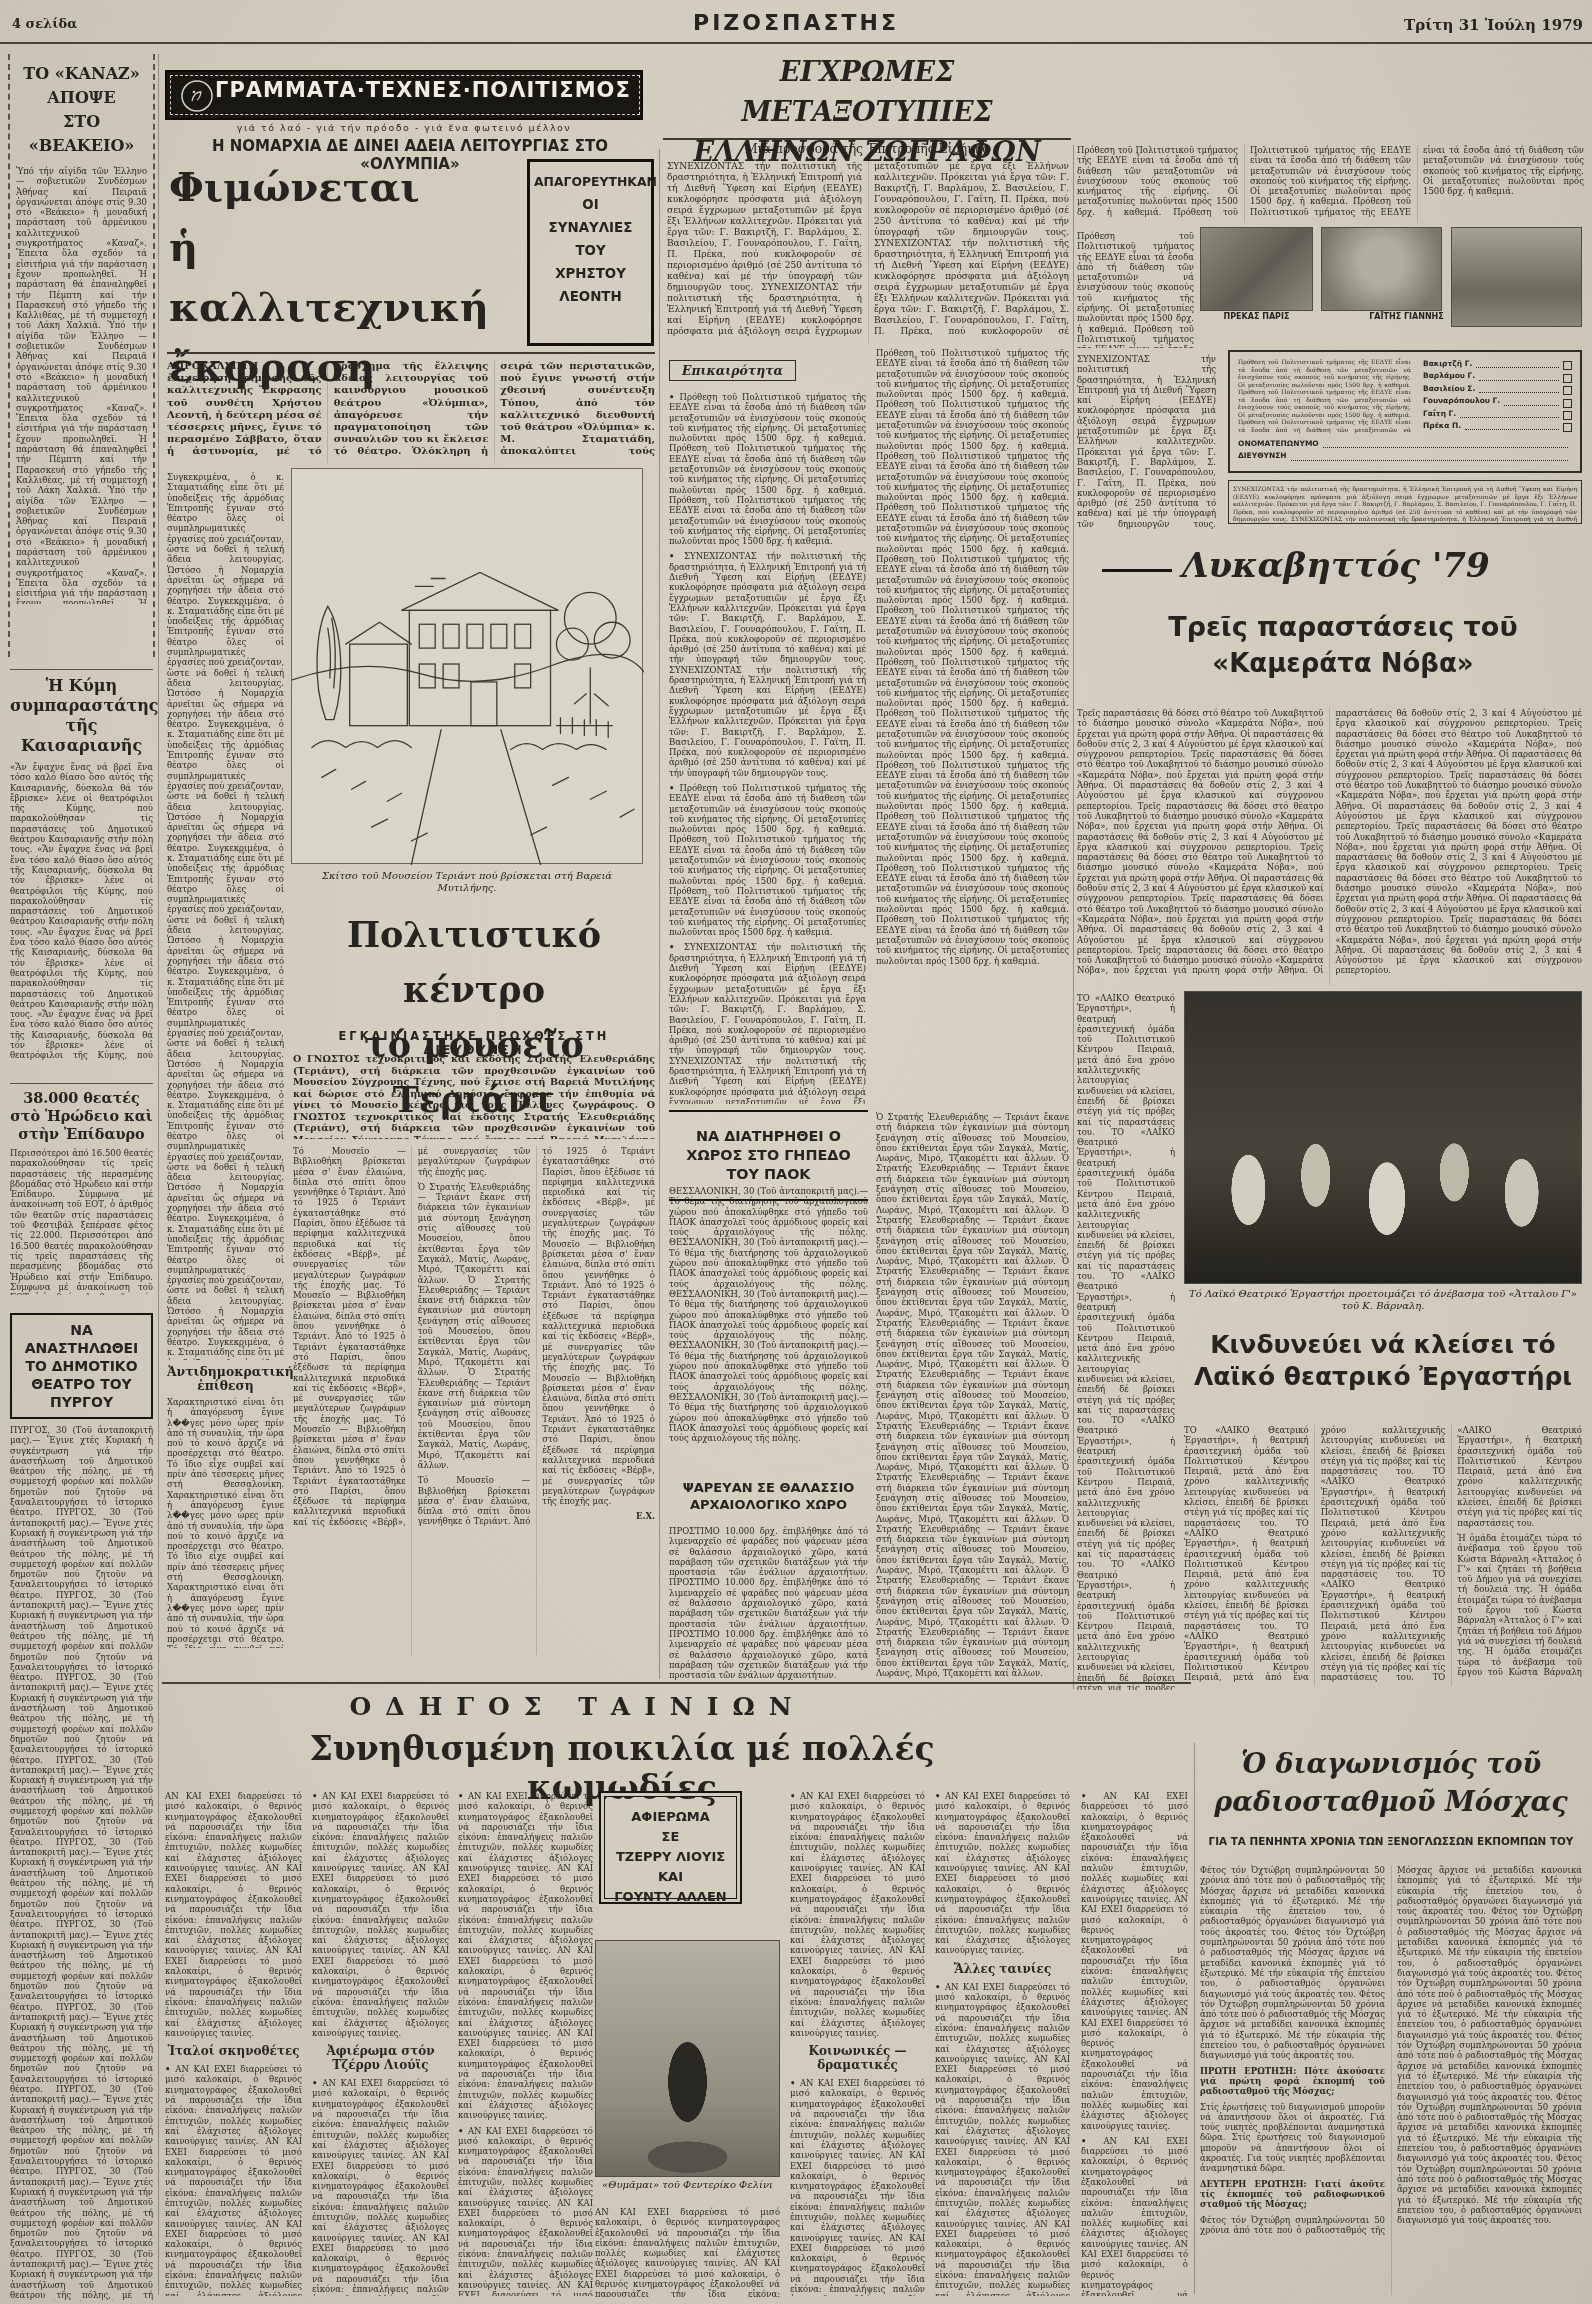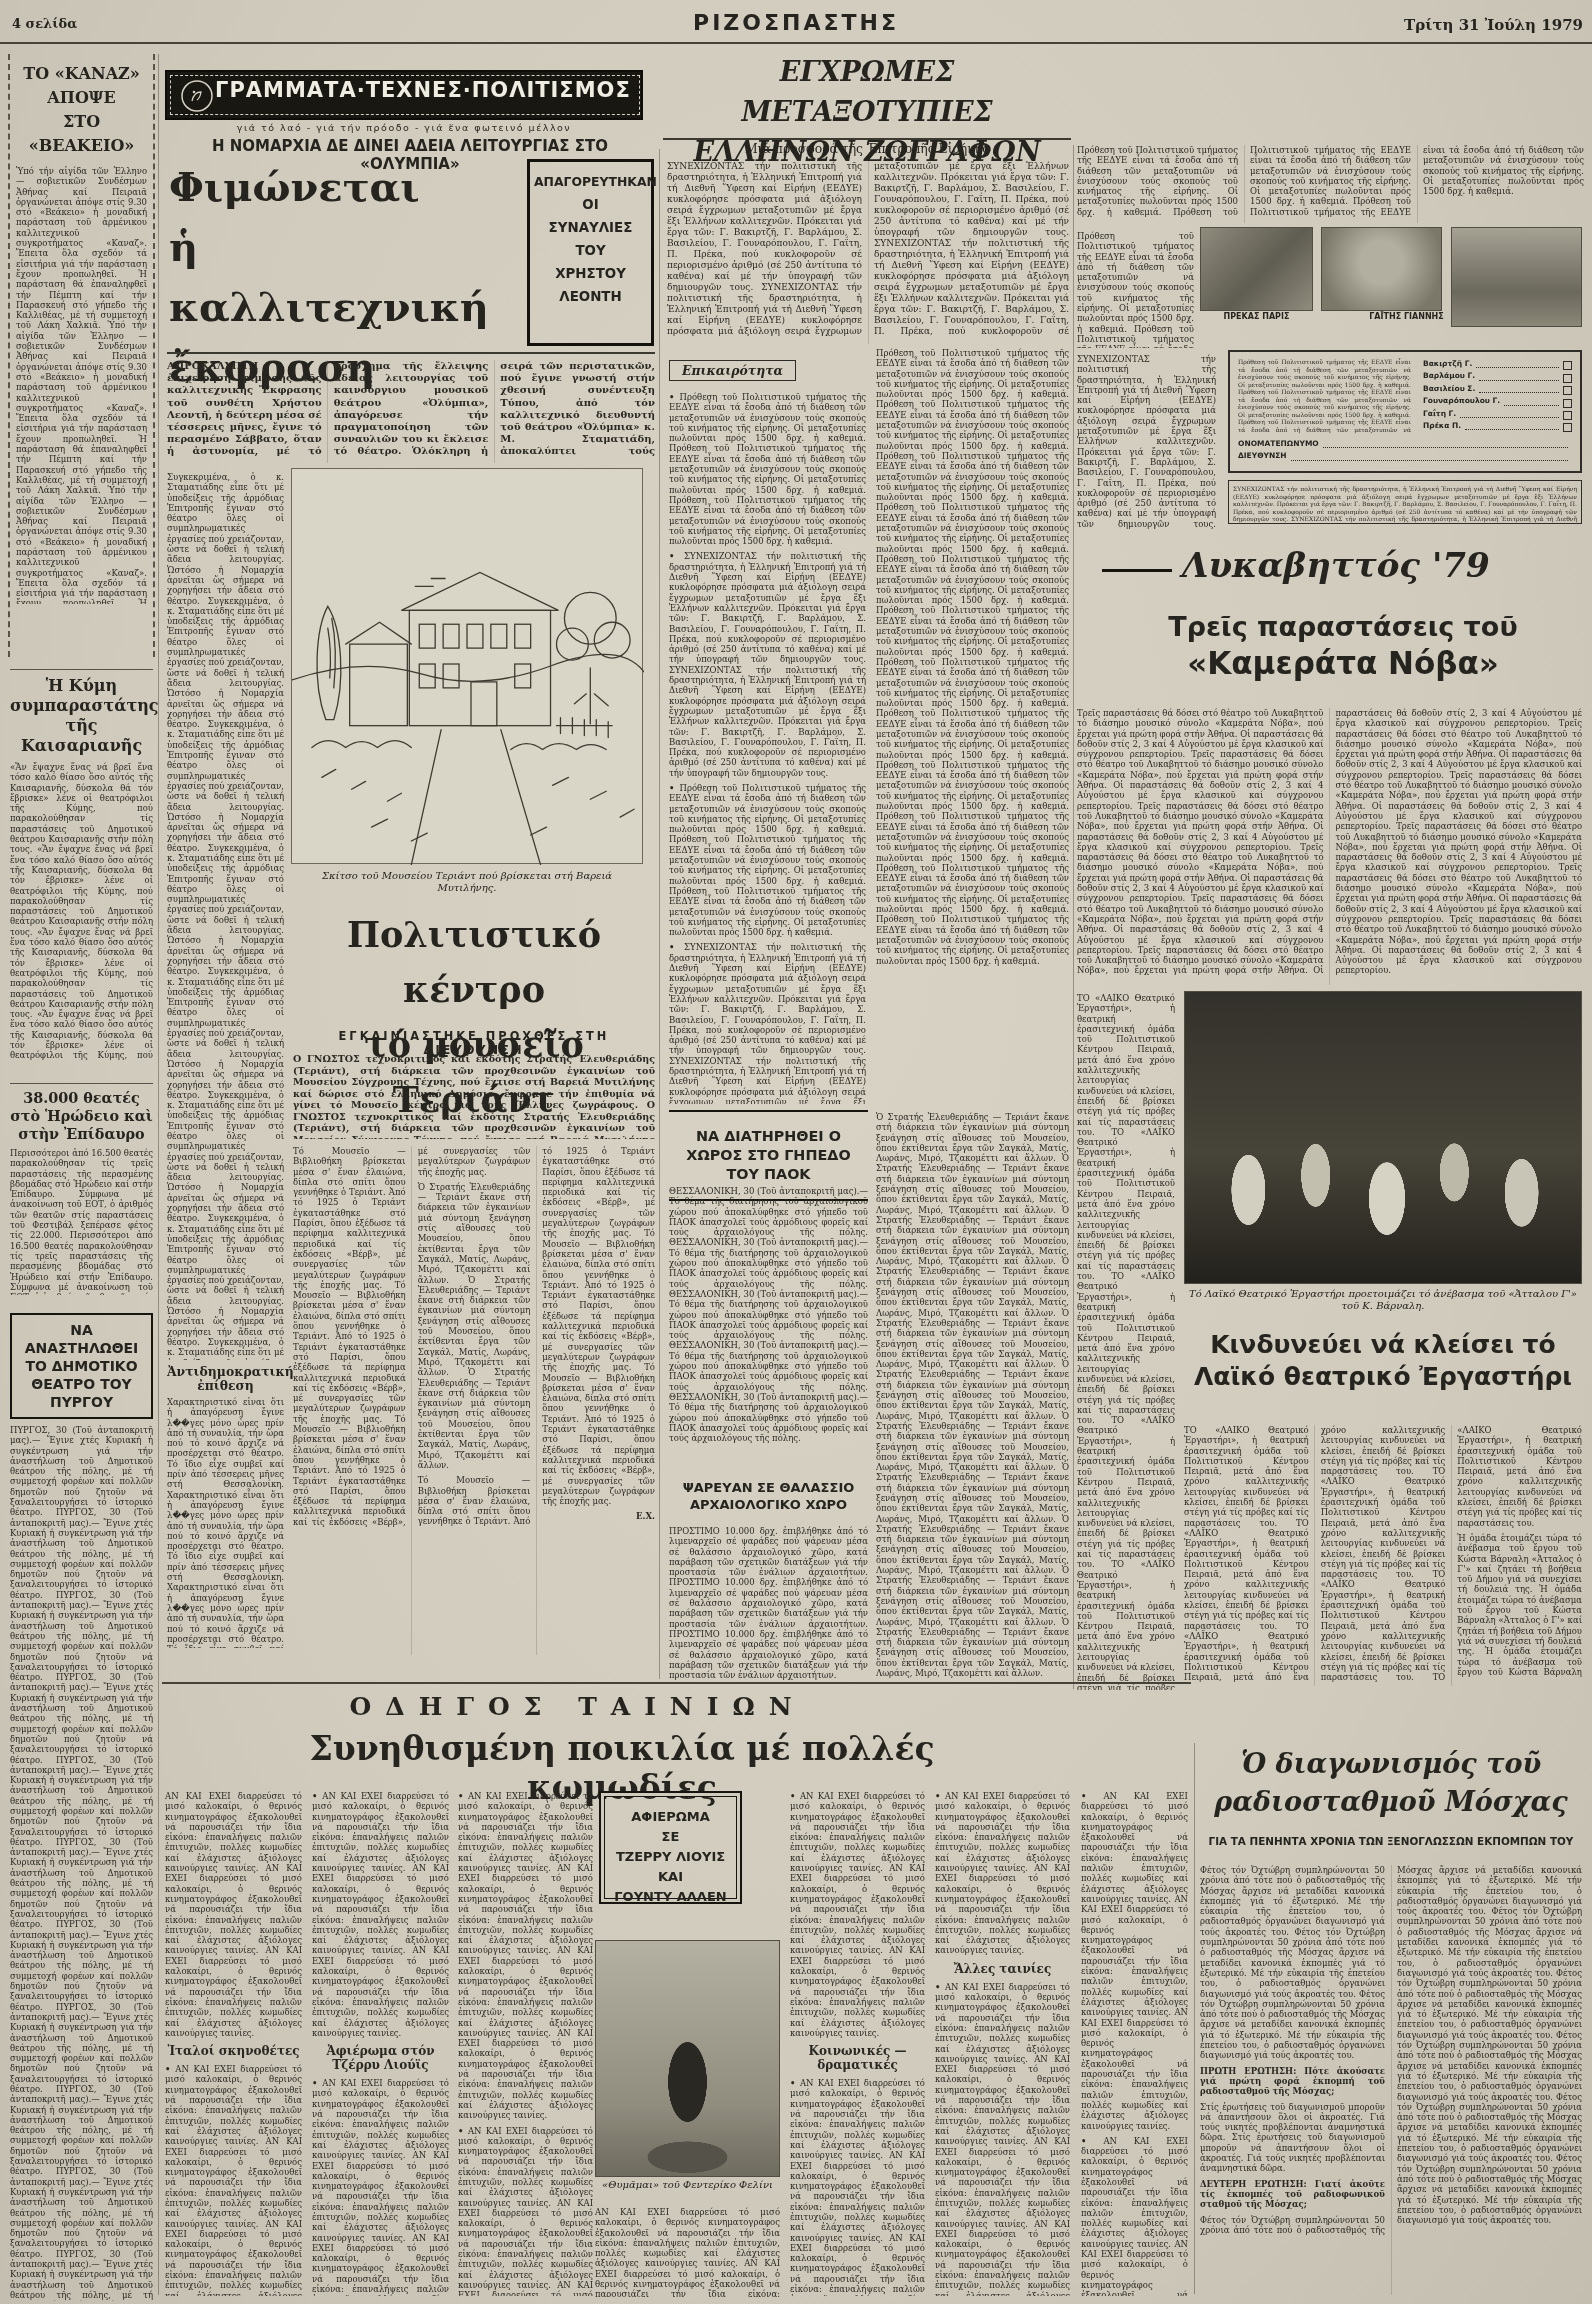--- a/index.html
+++ b/index.html
@@ -248,21 +248,21 @@
       </div>
   </div>
   <div class="abs j" style="left:1228px;top:480px;width:354px;height:44px;border:1px solid #2f2d27;padding:4px;font-size:6px;line-height:7.5px;">ΣΥΝΕΧΙΖΟΝΤΑΣ τήν πολιτιστική τῆς δραστηριότητα, ἡ Ἑλληνική Ἐπιτροπή γιά τή Διεθνῆ Ὕφεση καί Εἰρήνη (ΕΕΔΥΕ) κυκλοφόρησε πρόσφατα μιά ἀξιόλογη σειρά ἔγχρωμων μεταξοτυπιῶν μέ ἔργα ἕξι Ἑλλήνων καλλιτεχνῶν. Πρόκειται γιά ἔργα τῶν: Γ. Βακιρτζῆ, Γ. Βαρλάμου, Σ. Βασιλείου, Γ. Γουναρόπουλου, Γ. Γαΐτη, Π. Πρέκα, πού κυκλοφοροῦν σέ περιορισμένο ἀριθμό (σέ 250 ἀντίτυπα τό καθένα) καί μέ τήν ὑπογραφή τῶν δημιουργῶν τους. ΣΥΝΕΧΙΖΟΝΤΑΣ τήν πολιτιστική τῆς δραστηριότητα, ἡ Ἑλληνική Ἐπιτροπή γιά τή Διεθνῆ Ὕφεση καί Εἰρήνη (ΕΕΔΥΕ) κυκλοφόρησε πρόσφατα μιά ἀξιόλογη σειρά ἔγχρωμων μεταξοτυπιῶν μέ ἔργα ἕξι Ἑλλήνων καλλιτεχνῶν. Πρόκειται γιά ἔργα τῶν: Γ. Βακιρτζῆ, Γ. Βαρλάμου, Σ. Βασιλείου, Γ. Γουναρόπουλου, Γ. Γαΐτη, Π. Πρέκα, πού κυκλοφοροῦν σέ περιορισμένο ἀριθμό (σέ 250 ἀντίτυπα τό καθένα) καί μέ τήν ὑπογραφή τῶν δημιουργῶν τους.</div>
 
   <div class="abs" style="left:1102px;top:545px;width:482px;height:56px;display:flex;">
     <span class="dash" style="margin-top:24px;"></span>
     <span class="b it" style="font-size:34px;">Λυκαβηττός '79</span>
   </div>
   <div class="abs ctr" style="left:1102px;top:609px;width:482px;height:92px;">
     <div class="b sans" style="font-size:27px;line-height:36px;">Τρεῖς παραστάσεις τοῦ</div>
-    <div class="b sans" style="font-size:31px;line-height:36px;">«Καμεράτα Νόβα»</div>
+    <div class="b sans" style="font-size:26px;line-height:36px;">«Καμεράτα Νόβα»</div>
   </div>
   <div class="abs j c2" style="left:1077px;top:708px;width:505px;height:277px;">Τρεῖς παραστάσεις θά δόσει στό θέατρο τοῦ Λυκαβηττοῦ τό διάσημο μουσικό σύνολο «Καμεράτα Νόβα», πού ἔρχεται γιά πρώτη φορά στήν Ἀθήνα. Οἱ παραστάσεις θά δοθοῦν στίς 2, 3 καί 4 Αὐγούστου μέ ἔργα κλασικοῦ καί σύγχρονου ρεπερτορίου. Τρεῖς παραστάσεις θά δόσει στό θέατρο τοῦ Λυκαβηττοῦ τό διάσημο μουσικό σύνολο «Καμεράτα Νόβα», πού ἔρχεται γιά πρώτη φορά στήν Ἀθήνα. Οἱ παραστάσεις θά δοθοῦν στίς 2, 3 καί 4 Αὐγούστου μέ ἔργα κλασικοῦ καί σύγχρονου ρεπερτορίου. Τρεῖς παραστάσεις θά δόσει στό θέατρο τοῦ Λυκαβηττοῦ τό διάσημο μουσικό σύνολο «Καμεράτα Νόβα», πού ἔρχεται γιά πρώτη φορά στήν Ἀθήνα. Οἱ παραστάσεις θά δοθοῦν στίς 2, 3 καί 4 Αὐγούστου μέ ἔργα κλασικοῦ καί σύγχρονου ρεπερτορίου. Τρεῖς παραστάσεις θά δόσει στό θέατρο τοῦ Λυκαβηττοῦ τό διάσημο μουσικό σύνολο «Καμεράτα Νόβα», πού ἔρχεται γιά πρώτη φορά στήν Ἀθήνα. Οἱ παραστάσεις θά δοθοῦν στίς 2, 3 καί 4 Αὐγούστου μέ ἔργα κλασικοῦ καί σύγχρονου ρεπερτορίου. Τρεῖς παραστάσεις θά δόσει στό θέατρο τοῦ Λυκαβηττοῦ τό διάσημο μουσικό σύνολο «Καμεράτα Νόβα», πού ἔρχεται γιά πρώτη φορά στήν Ἀθήνα. Οἱ παραστάσεις θά δοθοῦν στίς 2, 3 καί 4 Αὐγούστου μέ ἔργα κλασικοῦ καί σύγχρονου ρεπερτορίου. Τρεῖς παραστάσεις θά δόσει στό θέατρο τοῦ Λυκαβηττοῦ τό διάσημο μουσικό σύνολο «Καμεράτα Νόβα», πού ἔρχεται γιά πρώτη φορά στήν Ἀθήνα. Οἱ παραστάσεις θά δοθοῦν στίς 2, 3 καί 4 Αὐγούστου μέ ἔργα κλασικοῦ καί σύγχρονου ρεπερτορίου. Τρεῖς παραστάσεις θά δόσει στό θέατρο τοῦ Λυκαβηττοῦ τό διάσημο μουσικό σύνολο «Καμεράτα Νόβα», πού ἔρχεται γιά πρώτη φορά στήν Ἀθήνα. Οἱ παραστάσεις θά δοθοῦν στίς 2, 3 καί 4 Αὐγούστου μέ ἔργα κλασικοῦ καί σύγχρονου ρεπερτορίου. Τρεῖς παραστάσεις θά δόσει στό θέατρο τοῦ Λυκαβηττοῦ τό διάσημο μουσικό σύνολο «Καμεράτα Νόβα», πού ἔρχεται γιά πρώτη φορά στήν Ἀθήνα. Οἱ παραστάσεις θά δοθοῦν στίς 2, 3 καί 4 Αὐγούστου μέ ἔργα κλασικοῦ καί σύγχρονου ρεπερτορίου. Τρεῖς παραστάσεις θά δόσει στό θέατρο τοῦ Λυκαβηττοῦ τό διάσημο μουσικό σύνολο «Καμεράτα Νόβα», πού ἔρχεται γιά πρώτη φορά στήν Ἀθήνα. Οἱ παραστάσεις θά δοθοῦν στίς 2, 3 καί 4 Αὐγούστου μέ ἔργα κλασικοῦ καί σύγχρονου ρεπερτορίου. Τρεῖς παραστάσεις θά δόσει στό θέατρο τοῦ Λυκαβηττοῦ τό διάσημο μουσικό σύνολο «Καμεράτα Νόβα», πού ἔρχεται γιά πρώτη φορά στήν Ἀθήνα. Οἱ παραστάσεις θά δοθοῦν στίς 2, 3 καί 4 Αὐγούστου μέ ἔργα κλασικοῦ καί σύγχρονου ρεπερτορίου. Τρεῖς παραστάσεις θά δόσει στό θέατρο τοῦ Λυκαβηττοῦ τό διάσημο μουσικό σύνολο «Καμεράτα Νόβα», πού ἔρχεται γιά πρώτη φορά στήν Ἀθήνα. Οἱ παραστάσεις θά δοθοῦν στίς 2, 3 καί 4 Αὐγούστου μέ ἔργα κλασικοῦ καί σύγχρονου ρεπερτορίου.</div>
 
   <div class="abs j" style="left:1077px;top:993px;width:98px;height:697px;">ΤΟ «ΛΑΪΚΟ Θεατρικό Ἐργαστήρι», ἡ θεατρική ἐρασιτεχνική ὁμάδα τοῦ Πολιτιστικοῦ Κέντρου Πειραιᾶ, μετά ἀπό ἕνα χρόνο καλλιτεχνικῆς λειτουργίας κινδυνεύει νά κλείσει, ἐπειδή δέ βρίσκει στέγη γιά τίς πρόβες καί τίς παραστάσεις του. ΤΟ «ΛΑΪΚΟ Θεατρικό Ἐργαστήρι», ἡ θεατρική ἐρασιτεχνική ὁμάδα τοῦ Πολιτιστικοῦ Κέντρου Πειραιᾶ, μετά ἀπό ἕνα χρόνο καλλιτεχνικῆς λειτουργίας κινδυνεύει νά κλείσει, ἐπειδή δέ βρίσκει στέγη γιά τίς πρόβες καί τίς παραστάσεις του. ΤΟ «ΛΑΪΚΟ Θεατρικό Ἐργαστήρι», ἡ θεατρική ἐρασιτεχνική ὁμάδα τοῦ Πολιτιστικοῦ Κέντρου Πειραιᾶ, μετά ἀπό ἕνα χρόνο καλλιτεχνικῆς λειτουργίας κινδυνεύει νά κλείσει, ἐπειδή δέ βρίσκει στέγη γιά τίς πρόβες καί τίς παραστάσεις του. ΤΟ «ΛΑΪΚΟ Θεατρικό Ἐργαστήρι», ἡ θεατρική ἐρασιτεχνική ὁμάδα τοῦ Πολιτιστικοῦ Κέντρου Πειραιᾶ, μετά ἀπό ἕνα χρόνο καλλιτεχνικῆς λειτουργίας κινδυνεύει νά κλείσει, ἐπειδή δέ βρίσκει στέγη γιά τίς πρόβες καί τίς παραστάσεις του. ΤΟ «ΛΑΪΚΟ Θεατρικό Ἐργαστήρι», ἡ θεατρική ἐρασιτεχνική ὁμάδα τοῦ Πολιτιστικοῦ Κέντρου Πειραιᾶ, μετά ἀπό ἕνα χρόνο καλλιτεχνικῆς λειτουργίας κινδυνεύει νά κλείσει, ἐπειδή δέ βρίσκει στέγη γιά τίς πρόβες καί τίς παραστάσεις του. ΤΟ «ΛΑΪΚΟ Θεατρικό Ἐργαστήρι», ἡ θεατρική ἐρασιτεχνική ὁμάδα τοῦ Πολιτιστικοῦ Κέντρου Πειραιᾶ, μετά ἀπό ἕνα χρόνο καλλιτεχνικῆς λειτουργίας κινδυνεύει νά κλείσει, ἐπειδή δέ βρίσκει στέγη γιά τίς πρόβες καί τίς παραστάσεις του. ΤΟ «ΛΑΪΚΟ Θεατρικό Ἐργαστήρι», ἡ θεατρική ἐρασιτεχνική ὁμάδα τοῦ Πολιτιστικοῦ Κέντρου Πειραιᾶ, μετά ἀπό ἕνα χρόνο καλλιτεχνικῆς λειτουργίας κινδυνεύει νά κλείσει, ἐπειδή δέ βρίσκει στέγη γιά τίς πρόβες καί τίς παραστάσεις του.</div>
   <div class="abs photo ph-theatre" style="left:1184px;top:991px;width:398px;height:293px;"></div>
   <div class="abs cap" style="left:1184px;top:1288px;width:398px;height:40px;">Τό Λαϊκό Θεατρικό Ἐργαστήρι προετοιμάζει τό ἀνέβασμα τοῦ «Ἀτταλου Γ'» τοῦ Κ. Βάρναλη.</div>
   <div class="abs ctr" style="left:1184px;top:1329px;width:398px;height:86px;">
     <div class="b sans" style="font-size:25px;line-height:32px;">Κινδυνεύει νά κλείσει τό</div>
     <div class="b sans" style="font-size:25px;line-height:32px;">Λαϊκό θεατρικό Ἐργαστήρι</div>
   </div>

